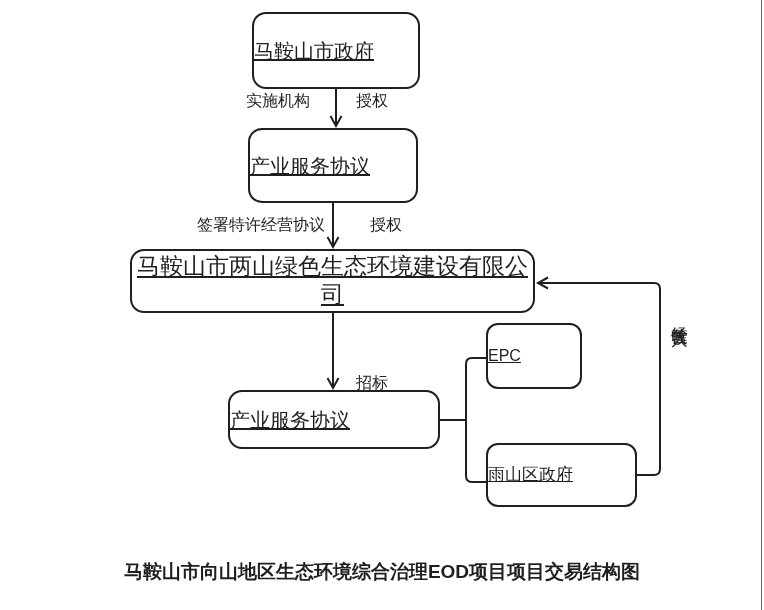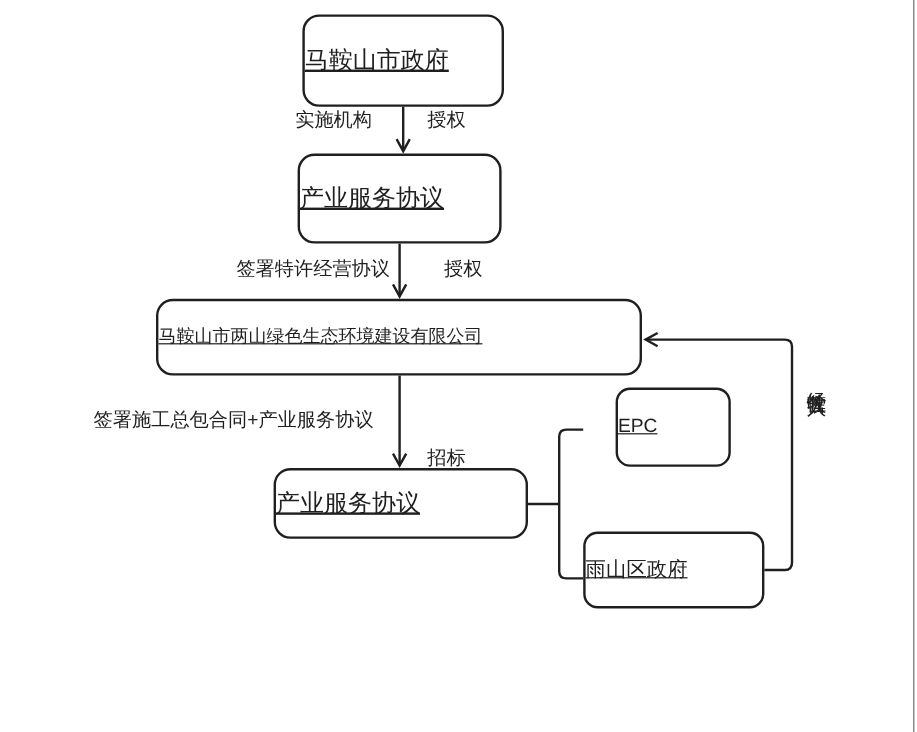--- a/index.html
+++ b/index.html
@@ -81,46 +81,46 @@
   </svg>
 
   <div class="node" style="left:252px; top:12px; width:168px; height:77px; font-size:20px;">
     <span>马鞍山市政府</span>
   </div>
 
   <div class="node" style="left:248px; top:128px; width:170px; height:75px; font-size:20px;">
     <span>产业服务协议</span>
   </div>
 
-  <div class="node" style="left:130px; top:249px; width:405px; height:64px; font-size:15px;">
+  <div class="node" style="left:130px; top:249px; width:405px; height:64px; font-size:23px;">
     <span>马鞍山市两山绿色生态环境建设有限公司</span>
   </div>
 
   <div class="node" style="left:228px; top:390px; width:212px; height:59px; font-size:20px;">
     <span>产业服务协议</span>
   </div>
 
-  <div class="node" style="left:486px; top:323px; width:96px; height:66px; font-size:16px; border-radius:12px;margin-left:27px;">
+  <div class="node" style="left:486px; top:323px; width:96px; height:66px; font-size:16px; border-radius:12px;">
     <span>EPC</span>
   </div>
 
   <div class="node" style="left:486px; top:443px; width:151px; height:64px; font-size:17px; border-radius:12px;">
     <span>雨山区政府</span>
   </div>
 
   <div class="edge-label" style="left:246px; top:92px;">实施机构</div>
 
   <div class="edge-label" style="left:356px; top:92px;">授权</div>
 
   <div class="edge-label" style="left:162px; top:216px;margin-left:35px;">签署特许经营协议</div>
 
   <div class="edge-label" style="left:370px; top:216px;">授权</div>
 
-  <div class="edge-label" style="left:78px; top:342px;">签署施工总包合同+产业服务协议</div>
 
   <div class="edge-label" style="left:356px; top:342px;margin-top:32px;">招标</div>
 
   <div class="edge-label vertical-label" style="left:671px; top:314px;">经营性收入</div>
 
+  <div class="caption" style="top:559px;">马鞍山市向山地区生态环境综合治理EOD项目项目交易结构图</div>
 
   <div class="page-edge" style="left:761px; top:0; height:610px;"></div>
 
 </div>
 
 </body></html>

